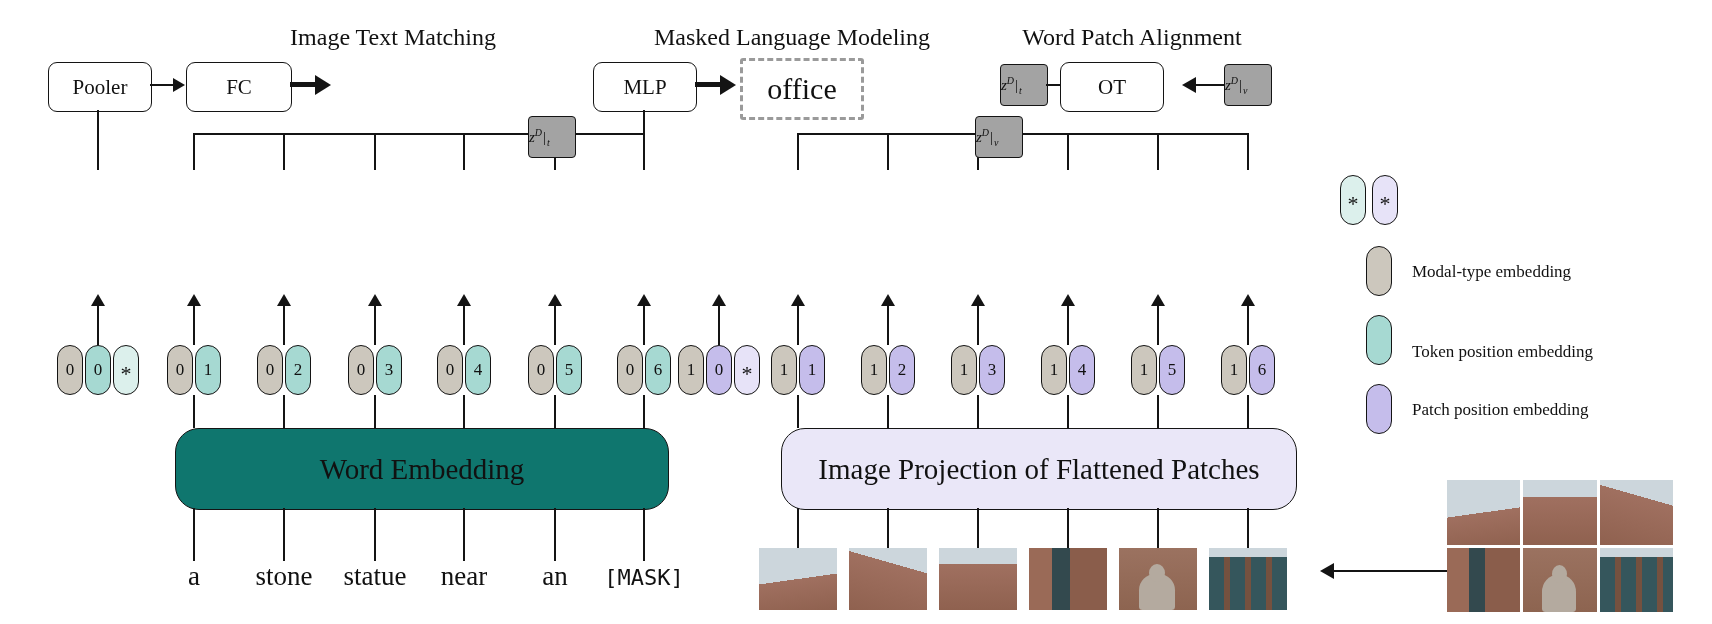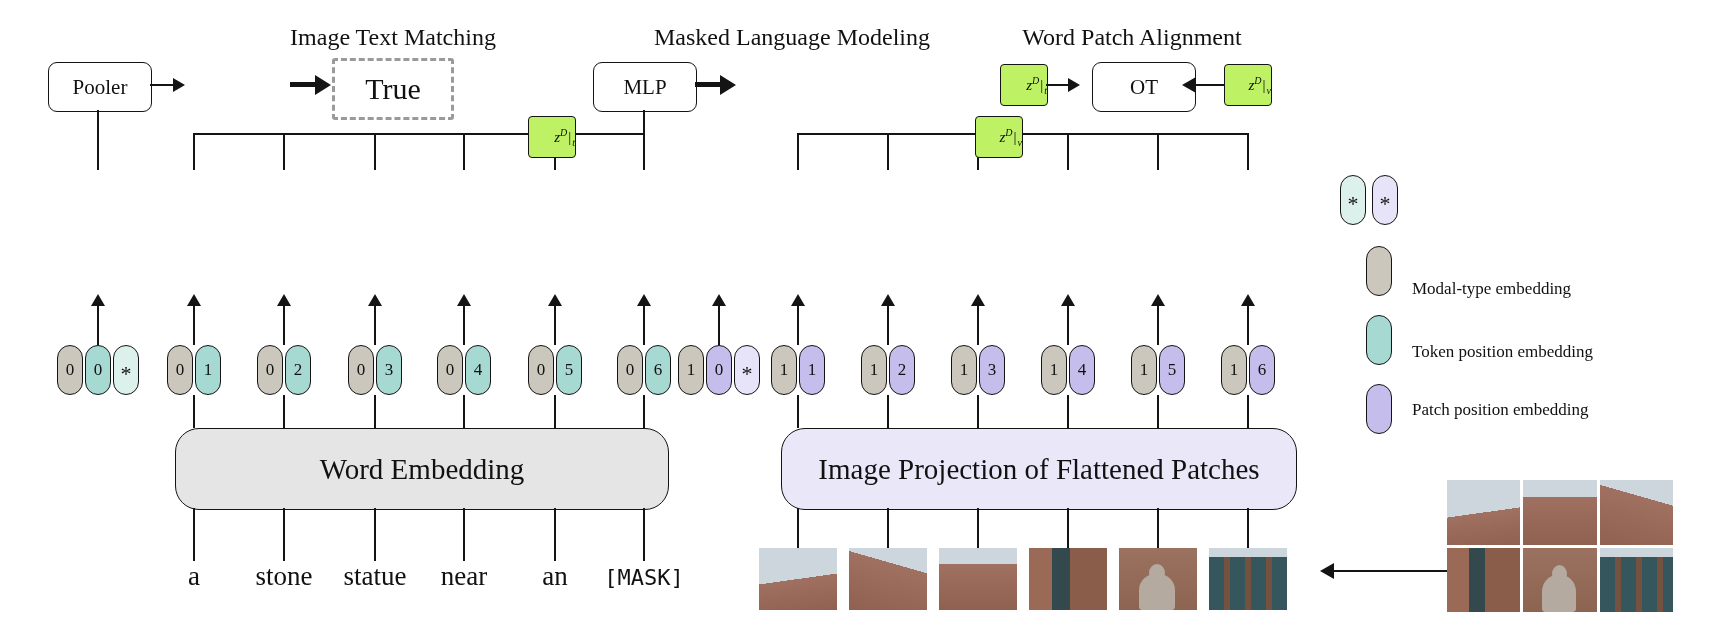--- a/index.html
+++ b/index.html
@@ -13,22 +13,22 @@
   .ah-up{position:absolute;width:0;height:0;border-left:7px solid transparent;border-right:7px solid transparent;border-bottom:12px solid #141414}
   .ah-r{position:absolute;width:0;height:0;border-top:7px solid transparent;border-bottom:7px solid transparent;border-left:12px solid #141414}
   .ah-r.big{border-top-width:10px;border-bottom-width:10px;border-left-width:16px}
   .ah-l{position:absolute;width:0;height:0;border-top:8px solid transparent;border-bottom:8px solid transparent;border-right:14px solid #141414}
 
   .title{position:absolute;text-align:center;font-size:24px;white-space:nowrap}
   .node{position:absolute;background:#fff;border:1.8px solid #141414;border-radius:9px;
         display:flex;align-items:center;justify-content:center;font-size:21px}
   .dashed{position:absolute;background:#fff;border:3.5px dashed #9a9a9a;border-radius:3px;
         display:flex;align-items:center;justify-content:center;font-size:30px}
-  .zbox{position:absolute;width:46px;height:40px;background:#bef264;border:1.5px solid #141414;border-radius:4px;
-        display:flex;align-items:center;justify-content:flex-end}
+  .zbox{position:absolute;width:46px;height:40px;background:#a3a3a3;border:1.5px solid #141414;border-radius:4px;
+        display:flex;align-items:center;justify-content:flex-start}
   .zlab{font-size:15px;font-style:italic}
   .zlab sup{font-size:10px;vertical-align:6px}
   .zlab sub{font-size:10px;vertical-align:-4px}
   .zlab .bar{font-style:normal;padding:0 1px}
 
   .transformer{position:absolute;left:38px;top:170px;width:1256px;height:125px;background:#F5C9A1;
         border:1.8px solid #141414;border-radius:30px;display:flex;align-items:center;justify-content:center;font-size:31px}
 
   .pgroup{position:absolute;top:345px;display:flex;gap:2px}
   .pill{box-sizing:border-box;width:26px;height:50px;border:1.6px solid #141414;border-radius:13px;
@@ -36,21 +36,21 @@
   .pill.star{font-size:22px;padding-top:7px}
   .pill.abs{position:absolute}
   .c-gray{background:#CCC7BD}
   .c-teal{background:#A6D9D2}
   .c-purple{background:#C5BDEB}
   .c-tealL{background:#DCF0EC}
   .c-purpleL{background:#E7E3F8}
 
   .embed-box{position:absolute;top:428px;height:80px;border:1.8px solid #141414;border-radius:24px;
         display:flex;align-items:center;justify-content:center;font-size:29px}
-  #word-box{left:175px;width:492px;background:#e5e5e5}
+  #word-box{left:175px;width:492px;background:#0f766e}
   #patch-box{left:781px;width:514px;background:#EAE7F8}
 
   .token{position:absolute;top:561px;width:110px;text-align:center;font-size:27px}
   .token.mono{font-family:"DejaVu Sans Mono","Liberation Mono",monospace;font-size:22px;padding-top:4px}
 
   .patch{position:absolute;top:548px;width:78px;height:62px;overflow:hidden}
   .ph-sky-roof{background:linear-gradient(172deg,#ccd6dc 0%,#ccd6dc 50%,#a07060 50%,#8f614f 100%)}
   .ph-sky-slant{background:linear-gradient(196deg,#ccd6dc 0%,#ccd6dc 30%,#a07060 30%,#8f614f 100%)}
   .ph-sky-build{background:linear-gradient(180deg,#ccd6dc 0%,#ccd6dc 26%,#a07060 26%,#8f614f 100%)}
   .ph-build{background:linear-gradient(90deg,#9a6a57 0%,#9a6a57 30%,#33494e 30%,#33494e 52%,#8a5d4b 52%,#8a5d4b 100%)}
@@ -70,36 +70,37 @@
 </head>
 <body>
 
 <div class="canvas">
 
   <div class="title" style="left:238px;top:24px;width:310px">Image Text Matching</div>
   <div class="title" style="left:962px;top:24px;width:340px">Word Patch Alignment</div>
   <div class="title" style="left:622px;top:24px;width:340px">Masked Language Modeling</div>
 
   <div class="node" style="left:48px;top:62px;width:102px;height:48px">Pooler</div>
+  <div class="node" style="left:186px;top:62px;width:104px;height:48px">FC</div>
   <div class="hl" style="left:150px;top:84px;width:26px"></div>
   <div class="ah-r" style="left:173px;top:78px"></div>
   <div class="hl thick" style="left:290px;top:82px;width:28px"></div>
   <div class="ah-r big" style="left:315px;top:75px"></div>
-  <div class="dashed" style="left:332px;top:58px;width:116px;height:56px">True</div>
 
   <div class="node" style="left:593px;top:62px;width:102px;height:48px">MLP</div>
   <div class="hl thick" style="left:695px;top:82px;width:28px"></div>
   <div class="ah-r big" style="left:720px;top:75px"></div>
+  <div class="dashed" style="left:740px;top:58px;width:118px;height:56px">office</div>
 
   <div class="zbox" style="left:1000px;top:64px">
     <span class="zlab"><span>z</span><sup>D</sup><span class="bar">|</span><sub>t</sub></span>
   </div>
   <div class="hl" style="left:1046px;top:84px;width:24px"></div>
   <div class="ah-r" style="left:1068px;top:78px"></div>
-  <div class="node" style="left:1092px;top:62px;width:102px;height:48px">OT</div>
+  <div class="node" style="left:1060px;top:62px;width:102px;height:48px">OT</div>
   <div class="ah-l" style="left:1182px;top:77px"></div>
   <div class="hl" style="left:1196px;top:84px;width:28px"></div>
   <div class="zbox" style="left:1224px;top:64px">
     <span class="zlab"><span>z</span><sup>D</sup><span class="bar">|</span><sub>v</sub></span>
   </div>
 
   <div class="vl" style="left:97px;top:110px;height:60px"></div>
   <div class="vl" style="left:643px;top:110px;height:60px"></div>
 
   <div class="hl" style="left:193px;top:133px;width:452px"></div>
@@ -268,21 +269,21 @@
     <div class="cell ph-statue">
         <span class="statue"></span>
       </div>
     <div class="cell ph-windows"></div>
   </div>
 
   <span class="pill abs c-tealL star" style="left:1340px;top:175px">*</span>
   <span class="pill abs c-purpleL star" style="left:1372px;top:175px">*</span>
 
   <span class="pill abs c-gray" style="left:1366px;top:246px"></span>
-  <div class="legend-text" style="top:279px">Modal-type embedding</div>
+  <div class="legend-text" style="top:262px">Modal-type embedding</div>
 
   <span class="pill abs c-teal" style="left:1366px;top:315px"></span>
   <div class="legend-text" style="top:342px">Token position embedding</div>
 
   <span class="pill abs c-purple" style="left:1366px;top:384px"></span>
   <div class="legend-text" style="top:400px">Patch position embedding</div>
 
 </div>
 
 </body></html>

